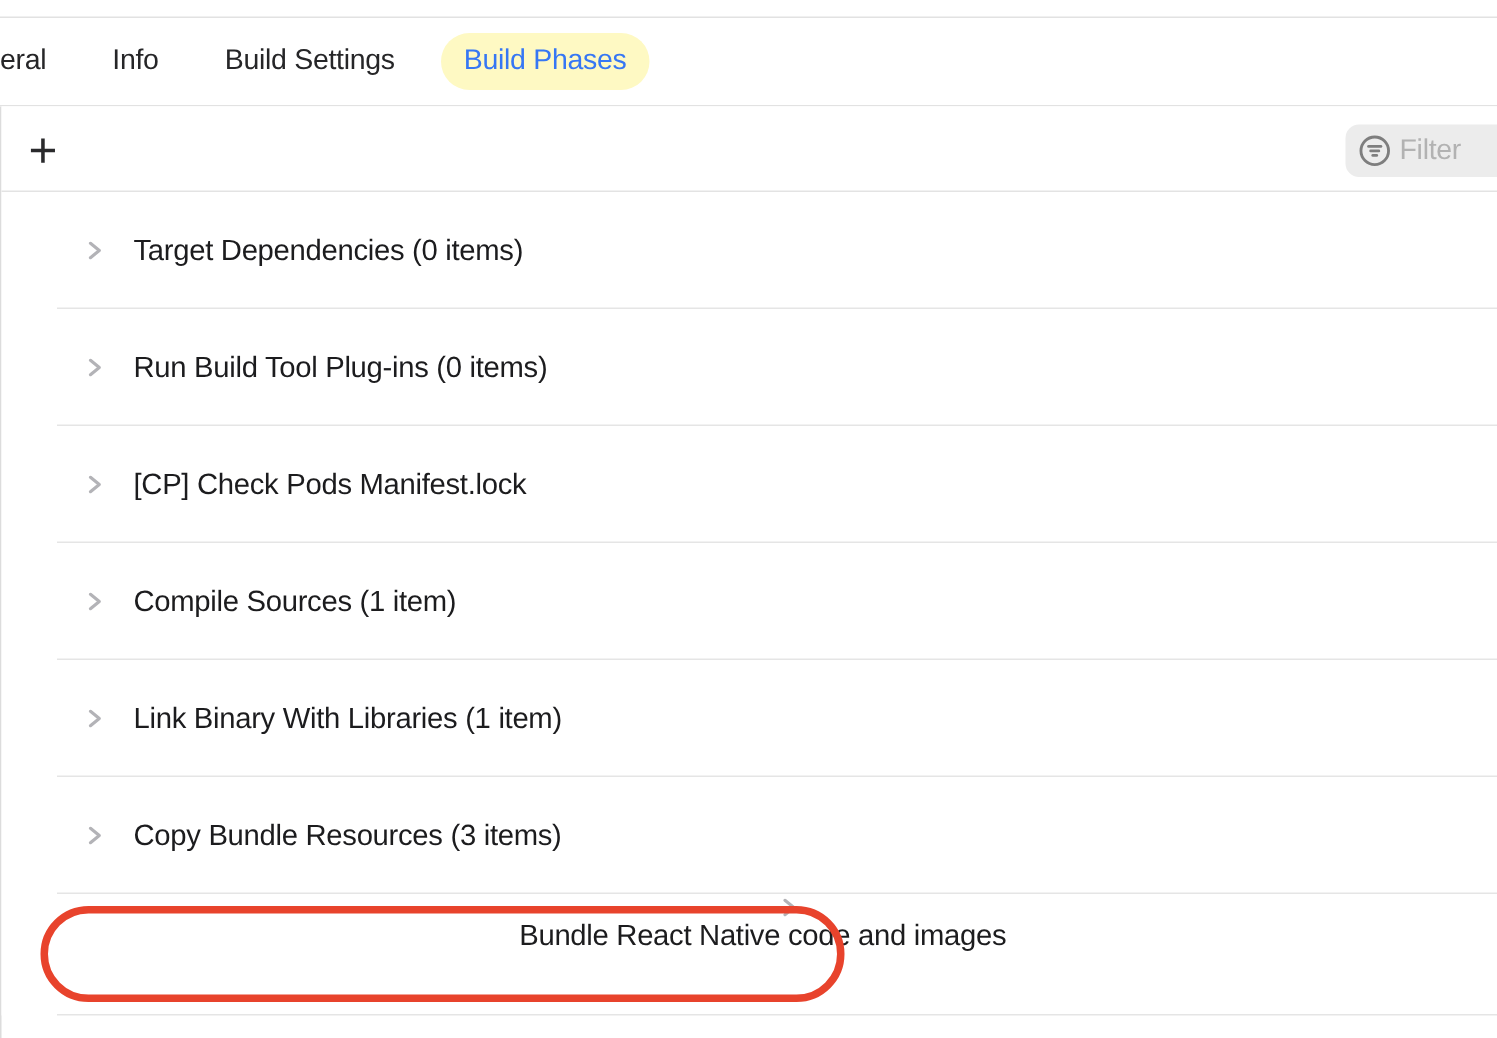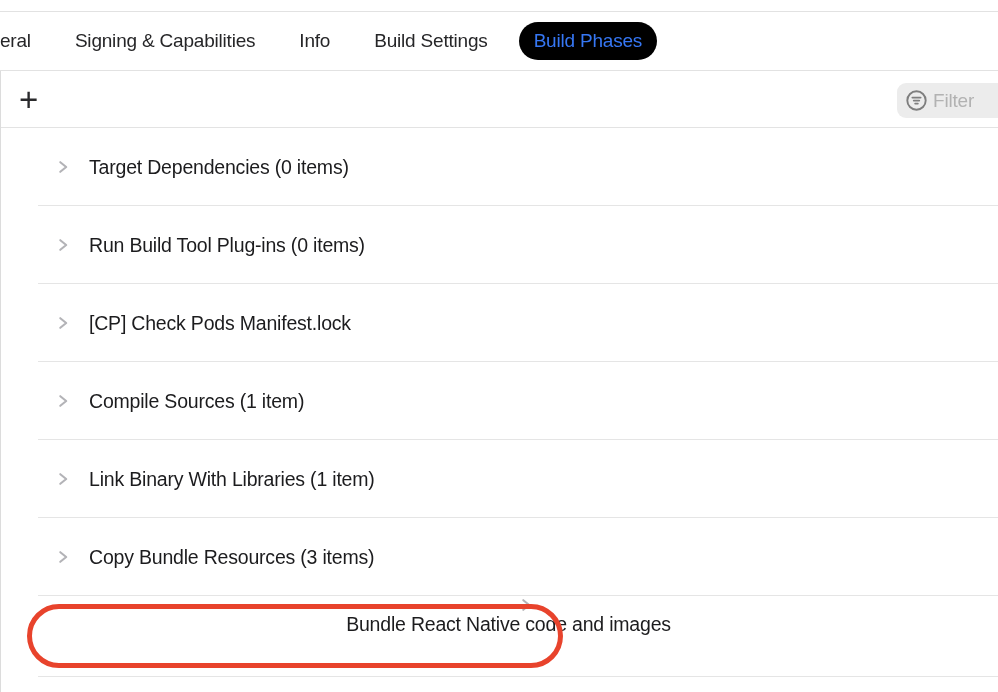--- a/index.html
+++ b/index.html
@@ -13,21 +13,21 @@
   .tabbar{
     height:58px;border-top:1px solid #e2e2e2;border-bottom:1px solid #e2e2e2;
     display:flex;align-items:center;background:#fff;gap:44px;
   }
   .tab{
     font-size:19px;color:#262628;letter-spacing:-0.2px;white-space:nowrap;
     padding:8px 0;cursor:default;
   }
   .tab.first{margin-left:0;}
   .tab.active{
-    background:#000000;color:#3677f4;border-radius:20px;
+    background:#fef9c3;color:#3677f4;border-radius:20px;
     padding:8px 15px;margin-left:-13px;
   }
   
   .content{border-left:1px solid #dcdcdc;height:621px;background:#fff;}
   
   .toolbar{
     height:56px;border-bottom:1px solid #e3e3e3;position:relative;
     display:flex;align-items:center;background:#fff;
   }
   .add-btn{
@@ -63,21 +63,20 @@
     pointer-events:none;background:transparent;
   }
 </style>
 </head>
 <body>
 
 <div class="window-top"></div>
 
 <div class="tabbar">
   <div class="tab first">eral</div>
-  <div class="tab">Signing &amp; Capabilities</div>
   <div class="tab">Info</div>
   <div class="tab">Build Settings</div>
   <div class="tab active">Build Phases</div>
 </div>
 
 <div class="content">
 
   <div class="toolbar">
     <span class="add-btn">+</span>
     <div class="filter-field">

